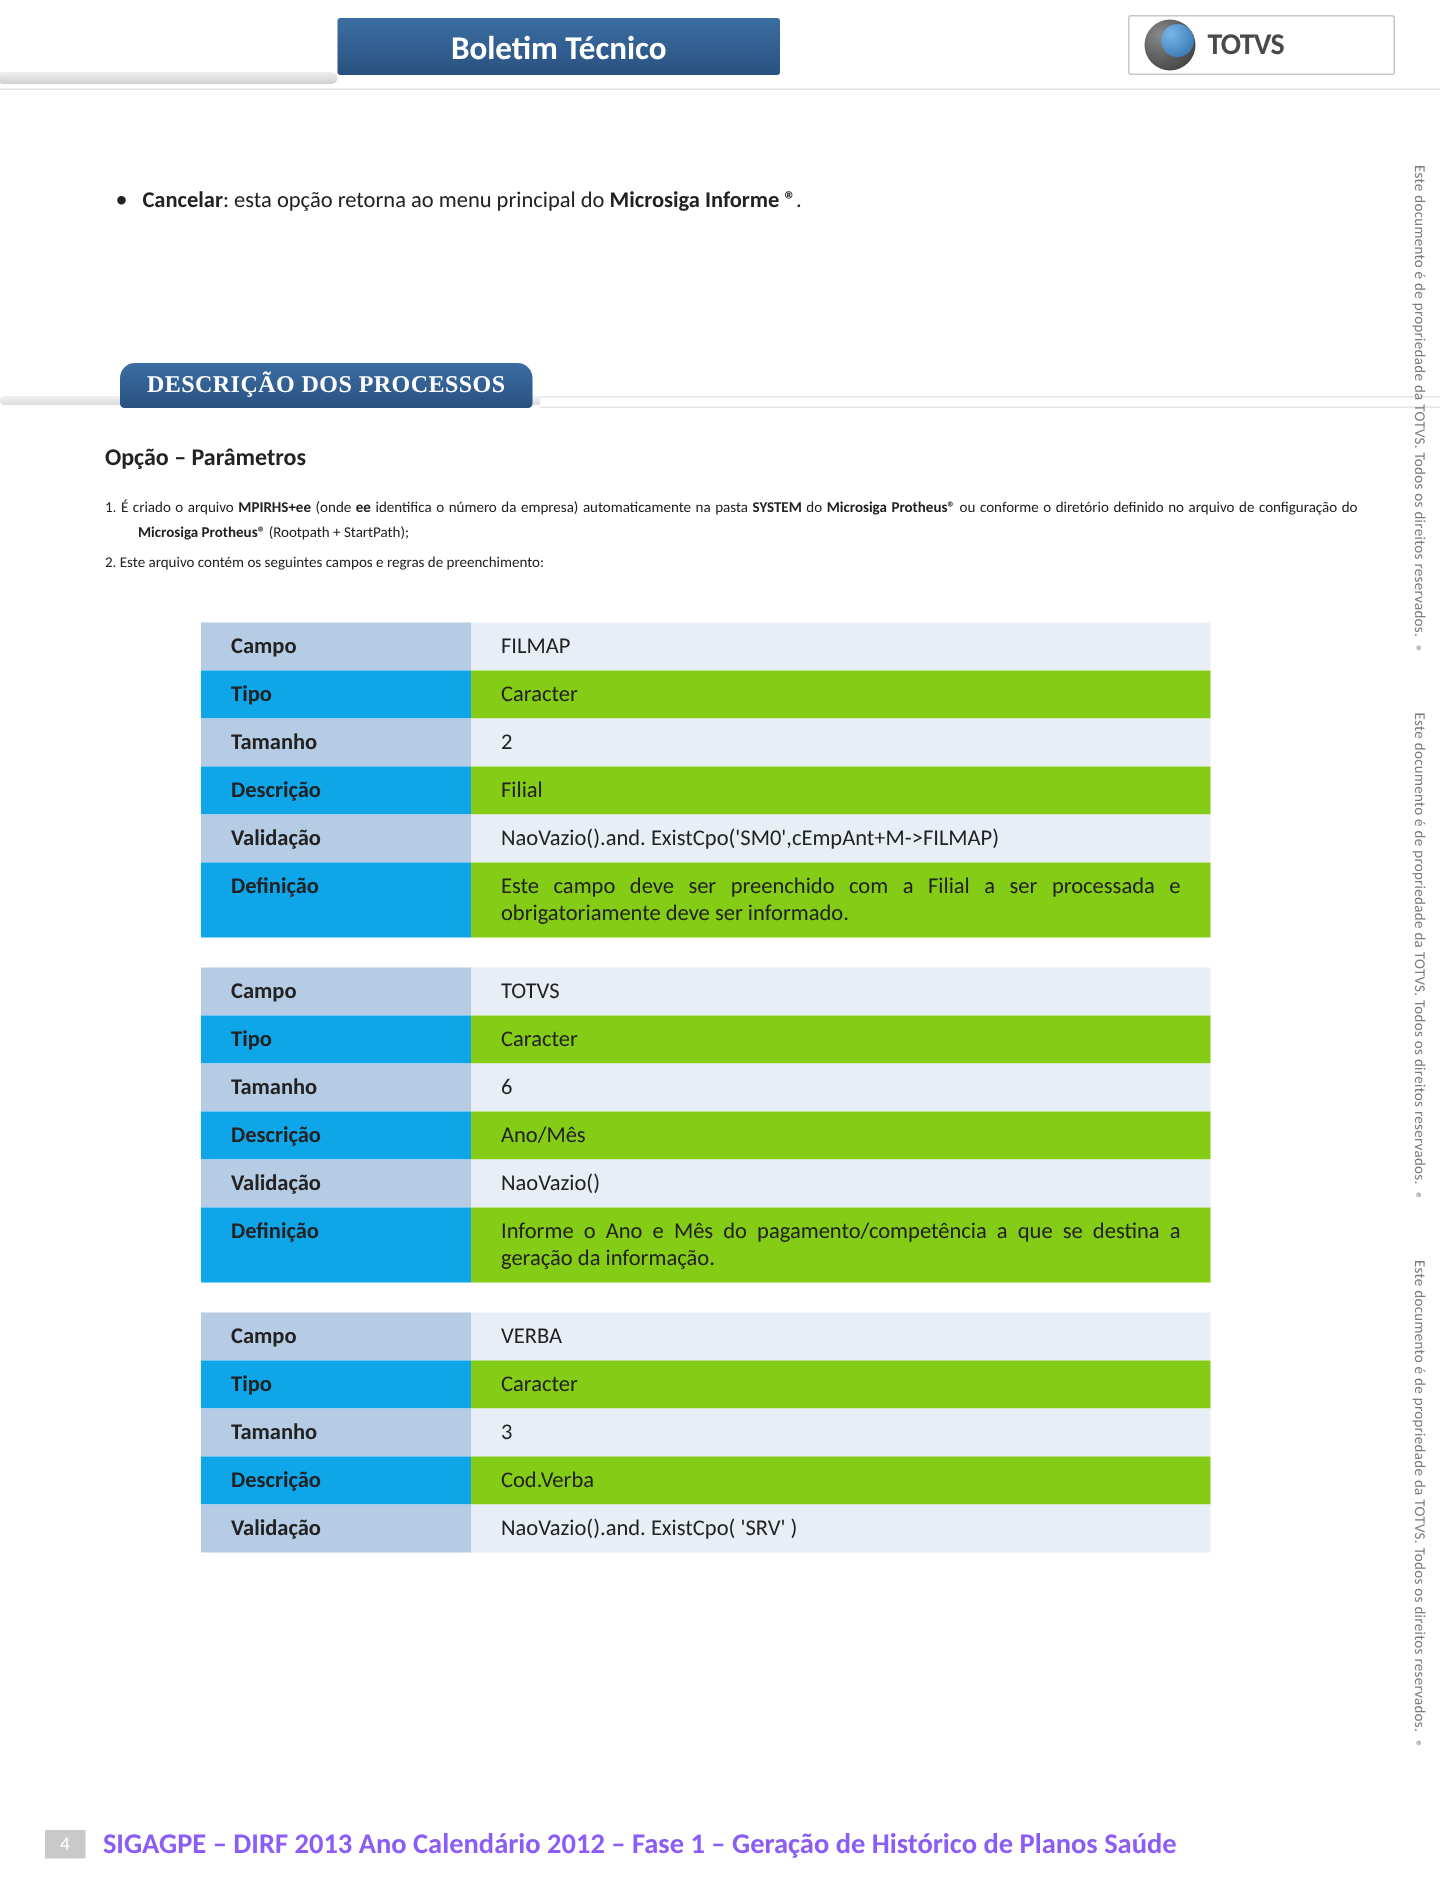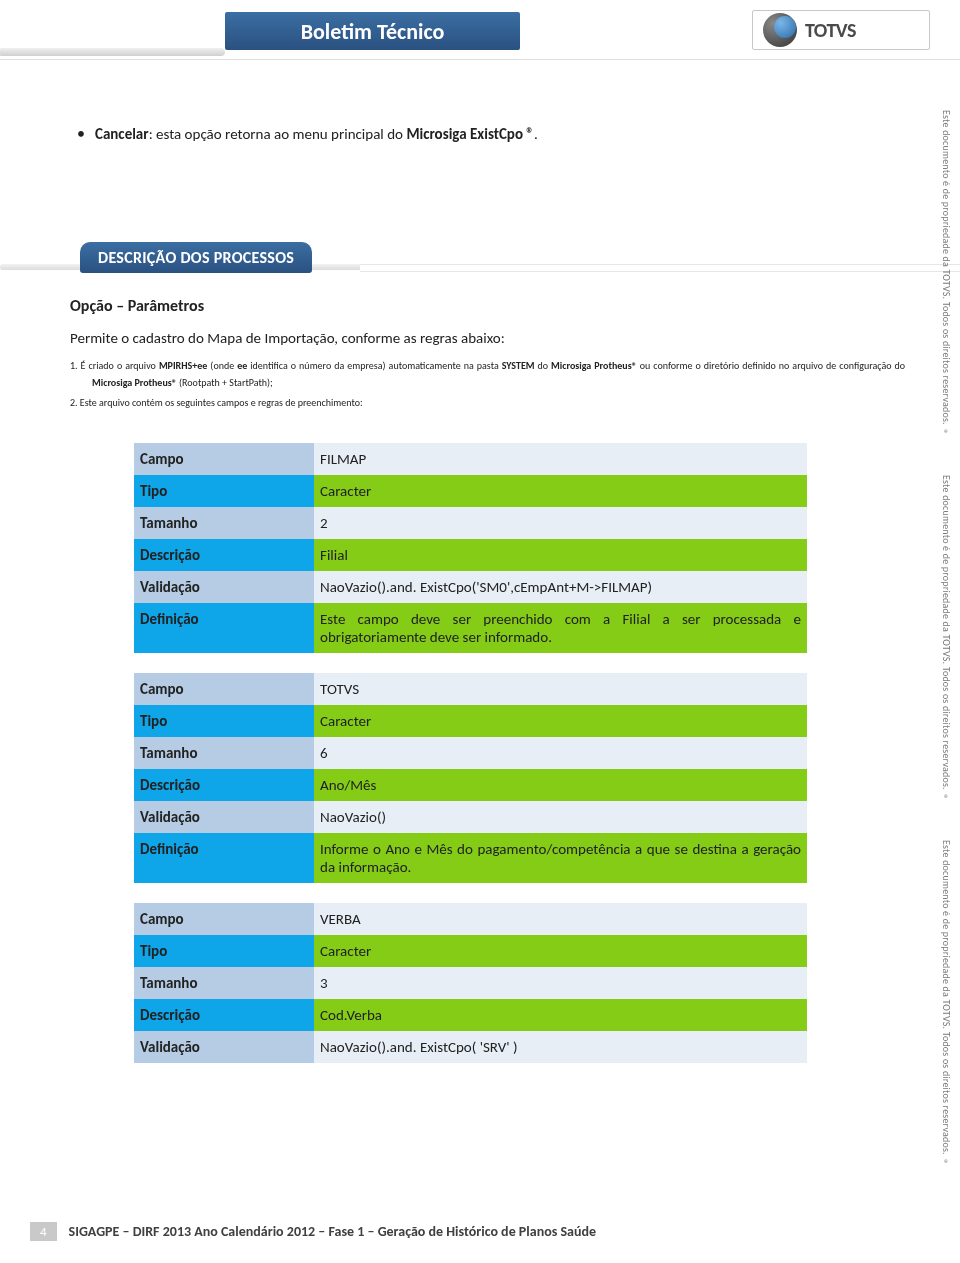--- a/index.html
+++ b/index.html
@@ -92,20 +92,21 @@
     text-indent: -18px;
     margin-top: 6px;
   }
   .circ { font-size: 11px; margin-right: 10px; vertical-align: 2px;}
   .dot { font-size: 16px; margin-right: 10px; }
   .section-divider {
     position: relative;
     margin-top: 95px;
     margin-bottom: 22px;
     height: 32px;
+    font-family: Liberation Serif, serif;
   }
   .section-bar-bg {
     position: absolute;
     left: -70px;
     right: -55px;
     top: 22px;
     height: 6px;
     background: linear-gradient(to bottom, #f2f2f2, #dcdcdc);
     border-radius: 3px;
   }
@@ -157,21 +158,21 @@
     margin: 32px 0 0 64px;
     width: 673px;
   }
   .field-table {
     width: 100%;
     border-collapse: collapse;
     margin-bottom: 20px;
     font-size: 15px;
   }
   .field-table td {
-    padding: 7px 6px;
+    padding: 7px 20px;
     vertical-align: top;
     border: none;
   }
   .field-table .lab {
     width: 180px;
     font-weight: bold;
   }
   .row-blue .lab { background: #b5cce4; }
   .row-blue .val { background: #e7eef6; }
   .row-white .lab { background: #0ea5e9; }
@@ -202,22 +203,22 @@
     align-items: center;
     gap: 12px;
   }
   .page-badge {
     background: #c9c9c9;
     color: #fff;
     font-size: 13px;
     padding: 2px 10px;
   }
   .footer-text {
-    color: #404040;
-    font-size: 14px;
+    color: #8b5cf6;
+    font-size: 19px;
     font-weight: bold;
   }
 </style>
 </head>
 <body>
 
 <div class="header">
   <div class="header-accent-left"></div>
   <div class="header-title-wrap">
     <span class="header-title">Boletim Técnico</span>
@@ -228,33 +229,32 @@
         <div class="inner"></div>
     </div>
     <span class="logo-text">TOTVS</span>
   </div>
 </div>
 
 <div class="content">
 
   <div class="bullet-list">
     <div class="main">
-      <span class="dot">•</span><span class="b">Cancelar</span><span>: esta opção retorna ao menu principal do </span><span class="b">Microsiga ExistCpo ®</span><span>.</span>
+      <span class="dot">•</span><span class="b">Cancelar</span><span>: esta opção retorna ao menu principal do </span><span class="b">Microsiga Informe ®</span><span>.</span>
     </div>
   </div>
 
   <div class="section-divider">
     <div class="section-bar-bg"></div>
     <div class="section-bar">
       <span>DESCRIÇÃO DOS PROCESSOS</span>
     </div>
   </div>
 
   <div class="opcao-title">Opção – Parâmetros</div>
-  <div class="intro">Permite o cadastro do Mapa de Importação, conforme as regras abaixo:</div>
 
   <div class="numlist">
     <span>1.   É criado o arquivo </span><span class="b">MPIRHS+ee</span><span> (onde </span><span class="b">ee</span><span> identifica o número da empresa) automaticamente na pasta </span><span class="b">SYSTEM</span><span> do </span><span class="b">Microsiga Protheus®</span><span> ou conforme o diretório definido no arquivo de configuração do </span><span class="b">Microsiga Protheus®</span><span> (Rootpath + StartPath);</span>
   </div>
   <div class="numlist two">2.   Este arquivo contém os seguintes campos e regras de preenchimento:</div>
 
   <div class="field-tables">
 
     <table class="field-table">
       <tbody>

